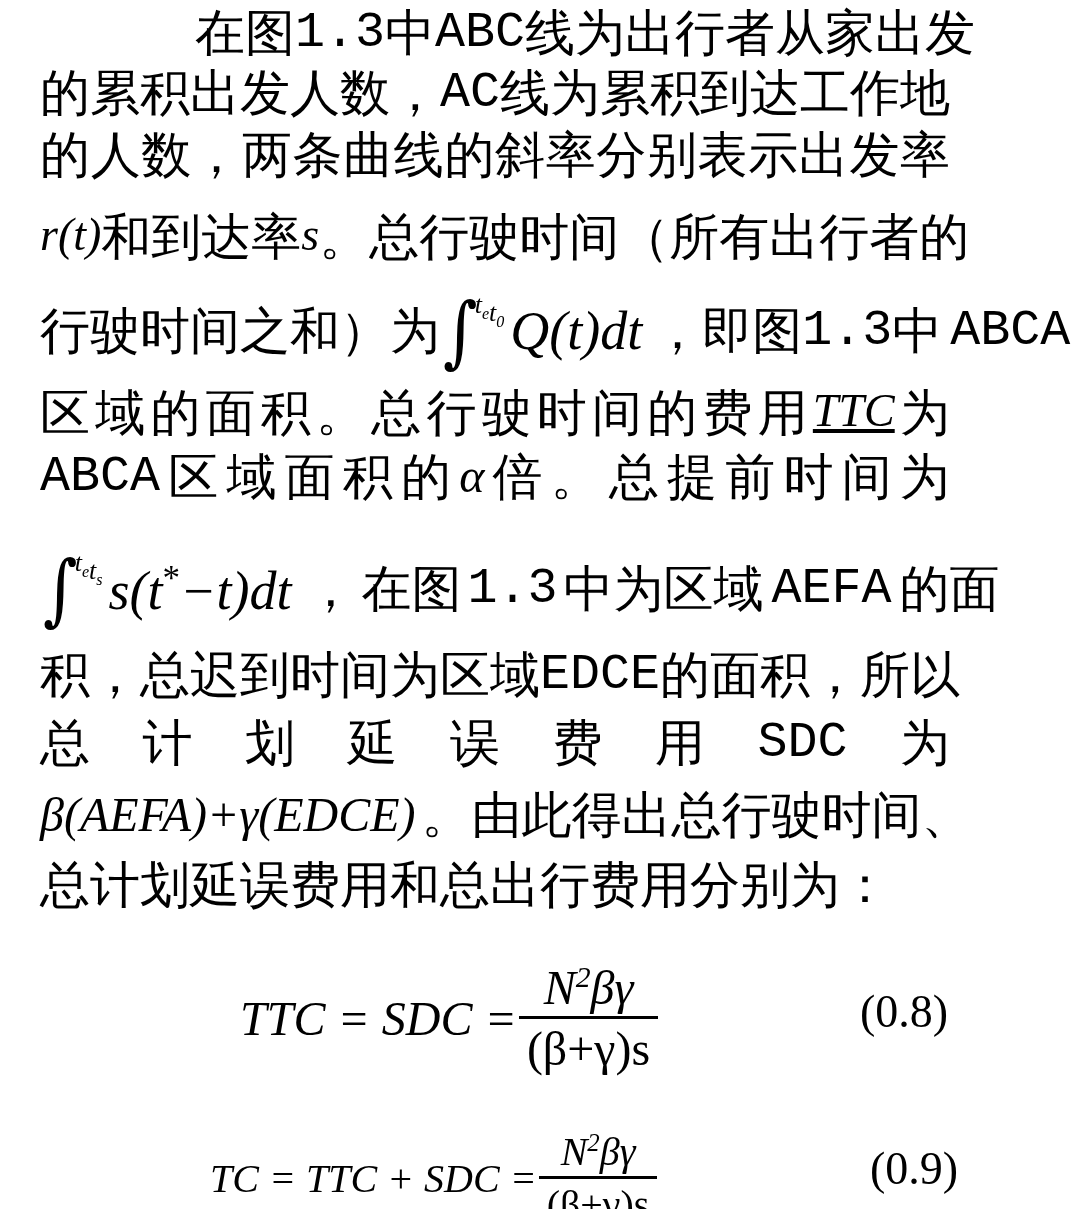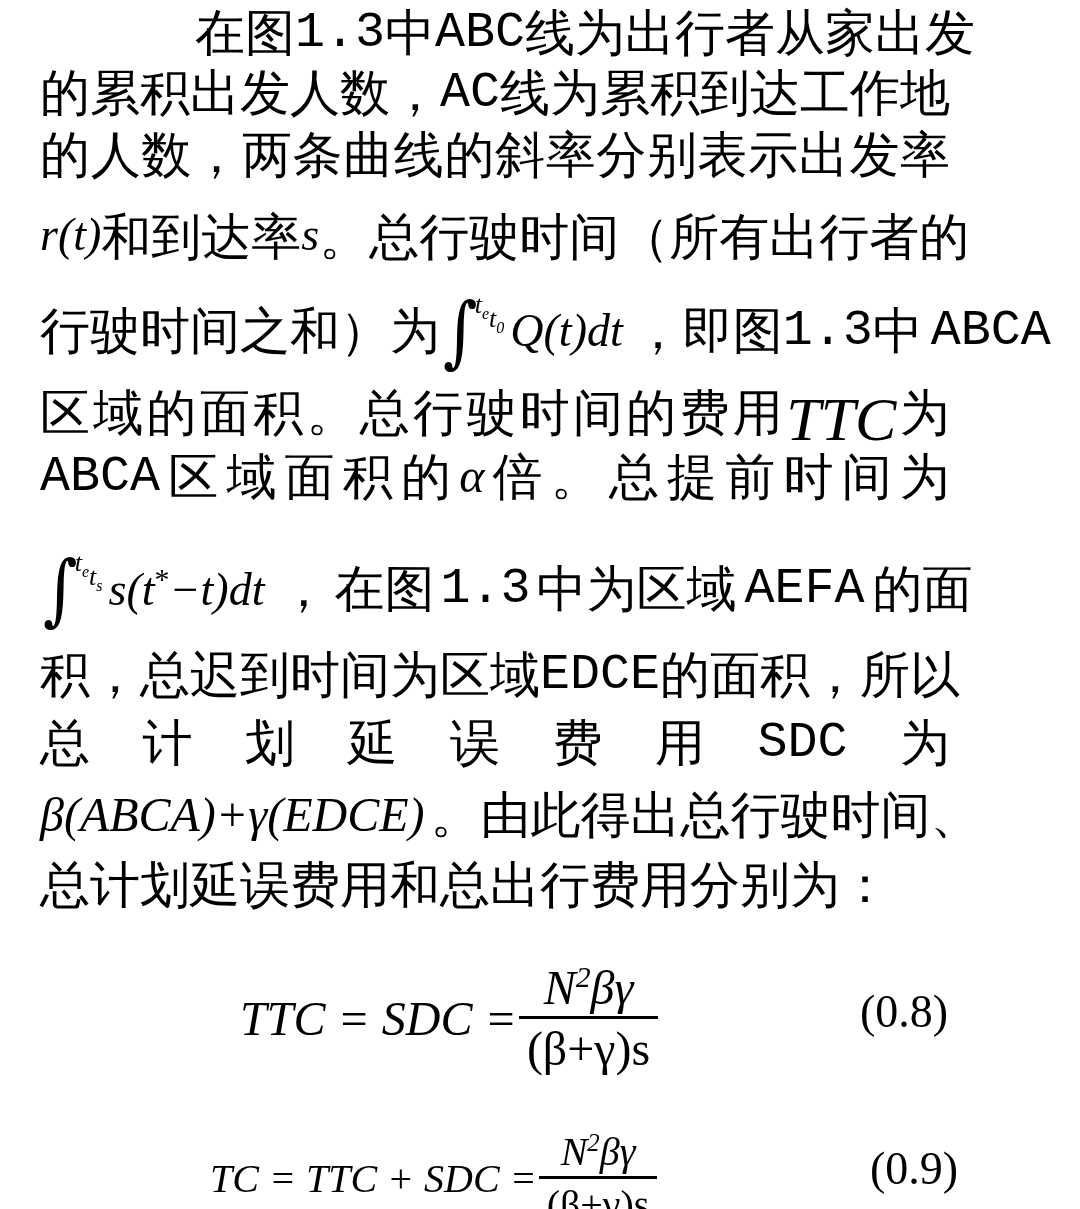--- a/index.html
+++ b/index.html
@@ -79,33 +79,33 @@
     justify-content: space-between;
     height: 74px;
     font-size: 26px;
     font-style: italic;
     margin-left: -6px;
     margin-right: 4px;
     position: relative;
     top: -2px;
   }
   .intlims .up { margin-bottom: 2px; }
-  .intlims .lo { margin-top: 14px; }
+  .intlims .lo { margin-top: 8px; }
   .sub {
     font-size: 0.62em;
     vertical-align: sub;
     font-style: italic;
   }
   .supstar {
     font-size: 0.65em;
     vertical-align: super;
     font-style: normal;
   }
   .intbody {
-    font-size: 46px;
+    font-size: 54px;
     font-style: italic;
     margin-left: 2px;
   }
 
   
   .eq {
     position: absolute;
     display: flex;
     align-items: center;
     white-space: nowrap;
@@ -272,21 +272,21 @@
       <span class="ch">积</span>
       <span class="ch">。</span>
       <span class="ch">总</span>
       <span class="ch">行</span>
       <span class="ch">驶</span>
       <span class="ch">时</span>
       <span class="ch">间</span>
       <span class="ch">的</span>
       <span class="ch">费</span>
       <span class="ch">用</span>
-      <span class="ch mi" style="font-size:62px;">TTC</span>
+      <span class="ch mi" style="font-size:46px;text-decoration:underline;">TTC</span>
       <span class="ch">为</span>
     </span>
   </div>
 
   <div class="line cjk" style="top:452px;">
     <span class="just">
       <span class="ch mupr">ABCA</span>
       <span class="ch">区</span>
       <span class="ch">域</span>
       <span class="ch">面</span>
@@ -355,21 +355,21 @@
       <span class="ch">延</span>
       <span class="ch">误</span>
       <span class="ch">费</span>
       <span class="ch">用</span>
       <span class="ch mupr">SDC</span>
       <span class="ch">为</span>
     </span>
   </div>
 
   <div class="line cjk" style="top:790px; display:flex; align-items:center;">
-    <span class="mi" style="font-size:48px;">β(ABCA)+γ(EDCE)</span>
+    <span class="mi" style="font-size:48px;">β(AEFA)+γ(EDCE)</span>
     <span class="ch" style="margin-left:6px;">。</span>
     <span class="ch">由</span>
     <span class="ch">此</span>
     <span class="ch">得</span>
     <span class="ch">出</span>
     <span class="ch">总</span>
     <span class="ch">行</span>
     <span class="ch">驶</span>
     <span class="ch">时</span>
     <span class="ch">间</span>

